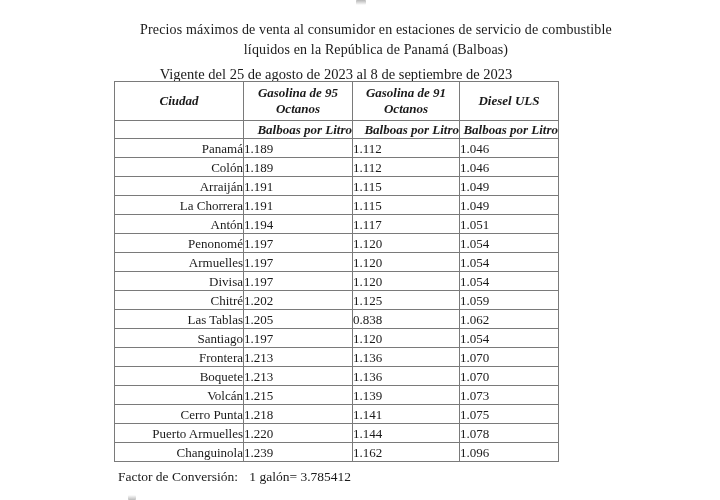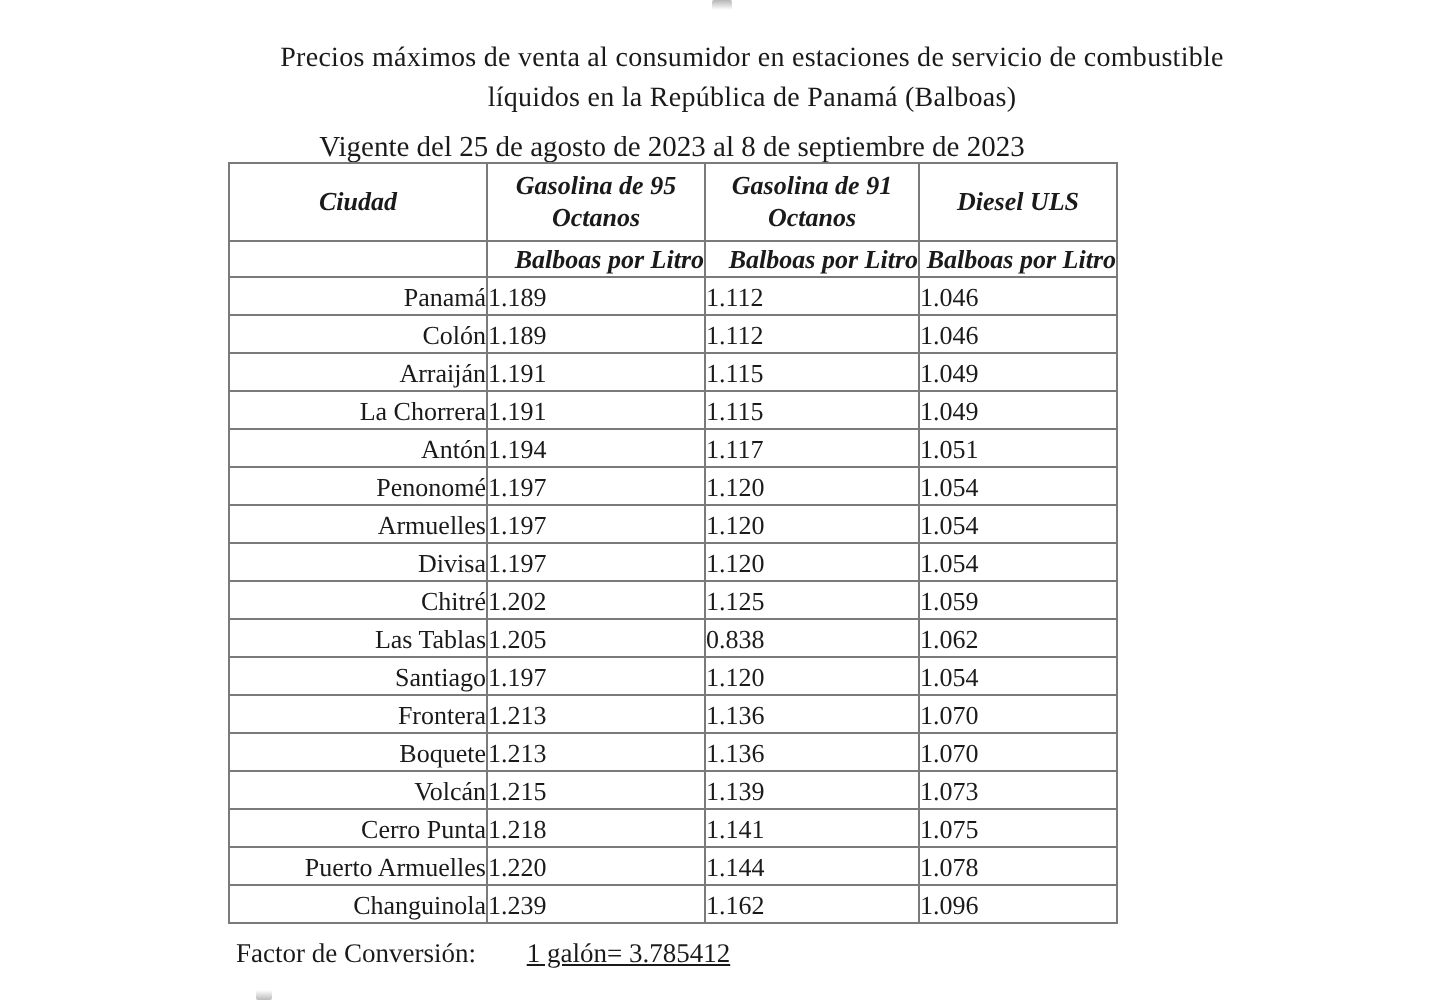--- a/index.html
+++ b/index.html
@@ -124,21 +124,21 @@
 
   .footer {
     position: absolute;
     top: 468px;
     left: 118px;
     font-size: 13.5px;
     line-height: 18px;
     white-space: nowrap;
   }
   .footer .f-label { display: inline-block; }
-  .footer .f-value { display: inline-block; margin-left: 22px; text-decoration: underline; }
+  .footer .f-value { display: inline-block; margin-left: 8px; }
 </style>
 </head>
 <body>
 
 <div class="page">
 
   <div class="top-ghost"></div>
 
   <div class="title-block">
     <div class="title-line">Precios máximos de venta al consumidor en estaciones de servicio de combustible</div>

